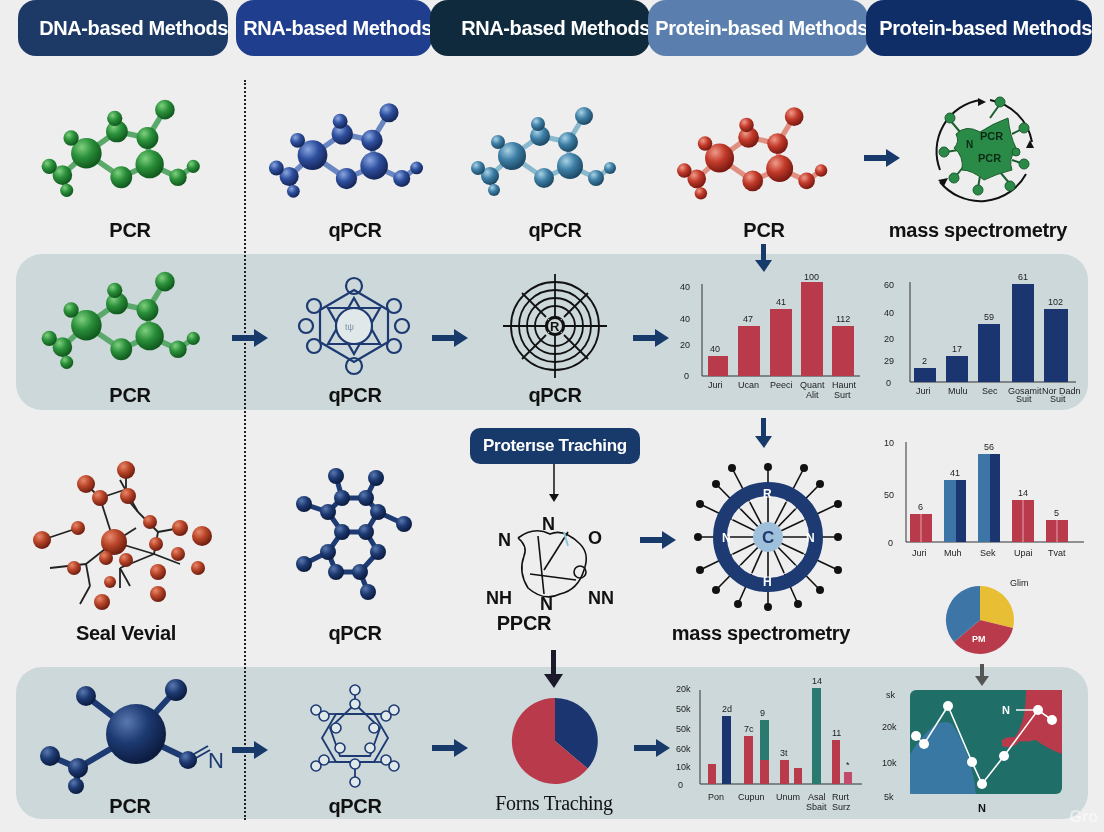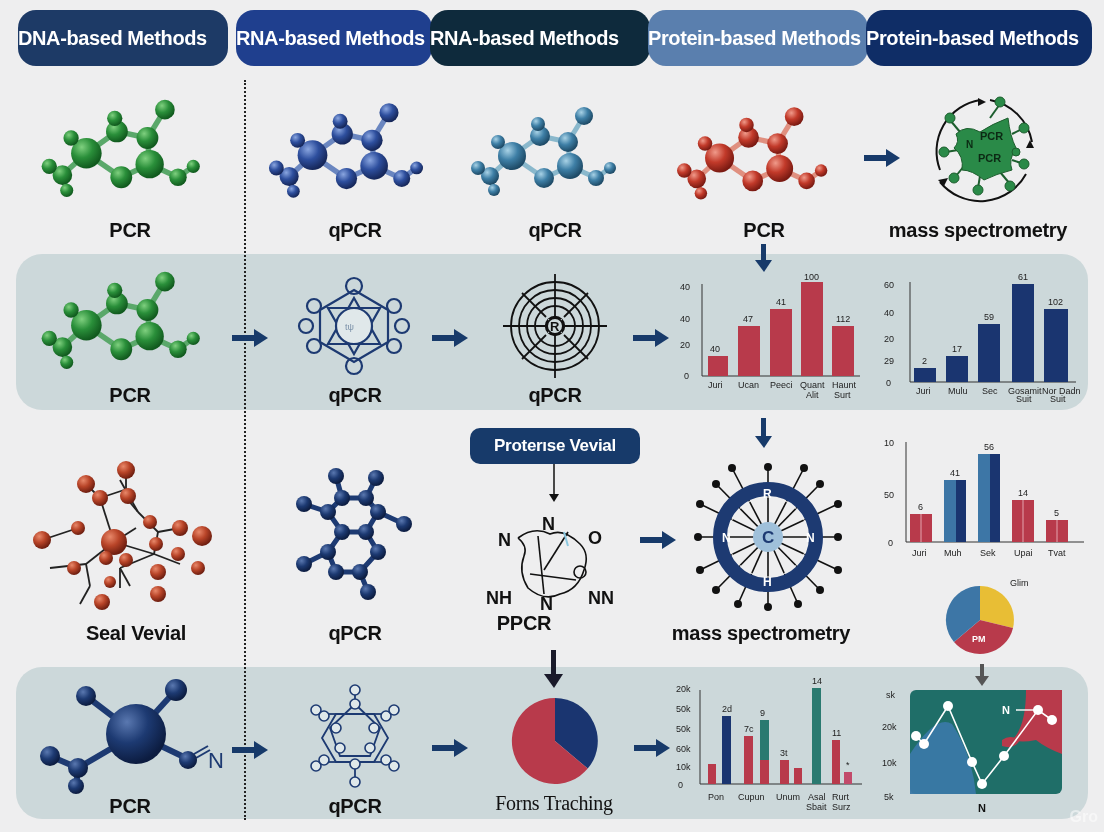--- a/index.html
+++ b/index.html
@@ -1,18 +1,18 @@
 <!DOCTYPE html>
 <html><head>
 <meta charset="utf-8">
 <style>
   * { box-sizing: border-box; margin: 0; padding: 0; }
   html, body { width: 1104px; height: 832px; overflow: hidden; }
   body { background: #eeeeef; font-family: "Liberation Sans", "DejaVu Sans", sans-serif; position: relative; color: #111; }
-  .header-pill { position: absolute; top: 10px; height: 56px; border-radius: 18px; color: #fff; font-size: 20px; font-weight: 700; display: flex; align-items: center; justify-content: flex-start; letter-spacing: -0.4px; white-space: nowrap; }
+  .header-pill { position: absolute; top: 0; height: 56px; border-radius: 18px; color: #fff; font-size: 20px; font-weight: 700; display: flex; align-items: center; justify-content: flex-end; letter-spacing: -0.4px; white-space: nowrap; }
   .band { position: absolute; background: #ccd8da; border-radius: 26px; }
   .label { position: absolute; font-size: 20px; font-weight: 700; text-align: center; color: #111; white-space: nowrap; transform: translateX(-50%); letter-spacing: -0.3px; }
   .vdash { position: absolute; left: 244px; top: 80px; height: 740px; border-left: 2px dotted #222; }
   svg { position: absolute; overflow: visible; }
   .tiny { font-family: "Liberation Sans", sans-serif; font-size: 9px; fill: #222; }
   .pill-small { position: absolute; left: 470px; top: 428px; width: 170px; height: 36px; background: #173a6a; color: #fff; border-radius: 10px; font-size: 17px; font-weight: 700; display: flex; align-items: center; justify-content: center; letter-spacing: -0.3px; }
   .watermark { position: absolute; right: 6px; bottom: 6px; font-size: 16px; color: rgba(255,255,255,0.5); font-weight: bold; }
 </style>
 </head>
 <body>
@@ -435,21 +435,21 @@
     <circle cx="168" cy="112" r="7" fill="url(#gRust)"></circle>
     <circle cx="126" cy="88" r="7" fill="url(#gRust)"></circle>
     <circle cx="128" cy="116" r="8" fill="url(#gRust)"></circle>
     <circle cx="128" cy="138" r="8" fill="url(#gRust)"></circle>
     <circle cx="96" cy="104" r="7" fill="url(#gRust)"></circle>
     <circle cx="76" cy="102" r="7" fill="url(#gRust)"></circle>
     <circle cx="44" cy="112" r="7" fill="url(#gRust)"></circle>
     <circle cx="80" cy="126" r="6" fill="url(#gRust)"></circle>
     <circle cx="72" cy="146" r="8" fill="url(#gRust)"></circle>
 </svg>
-<div class="label" style="left:136px;top:622px">Seal Vevial</div>
+<div class="label" style="left:126px;top:622px">Seal Vevial</div>
 
 <svg style="left:292px;top:468px" width="130" height="140" viewBox="0 0 130 140">
   <g stroke="#1d3a72" stroke-width="5" fill="none">
     <polyline points="36,44 50,30 74,30 86,44 74,64 50,64 36,44"></polyline>
     <polyline points="50,64 36,84 44,104 68,104 86,84 74,64"></polyline>
     <line x1="50" y1="30" x2="44" y2="8"></line>
       <line x1="74" y1="30" x2="84" y2="10"></line>
       <line x1="36" y1="44" x2="12" y2="36"></line>
       <line x1="86" y1="44" x2="112" y2="56"></line>
       <line x1="36" y1="84" x2="12" y2="96"></line>
@@ -475,21 +475,21 @@
   </g>
 </svg>
 <div class="label" style="left:355px;top:622px">qPCR</div>
 
 <svg style="left:754px;top:418px" width="20" height="32">
     <rect x="7" y="0" width="5" height="20" fill="#173a6a"></rect>
     <path d="M1,18 L18,18 L10,30 z" fill="#173a6a"></path>
   </svg>
 
 <div class="pill-small">
-    <span>Proterıse Vevial</span>
+    <span>Proterıse Traching</span>
   </div>
 <svg style="left:548px;top:464px" width="12" height="40">
     <line x1="6" y1="0" x2="6" y2="34" stroke="#111" stroke-width="1.5"></line>
     <path d="M1,30 L11,30 L6,38 z" fill="#111"></path>
   </svg>
 
 <svg style="left:484px;top:506px" width="140" height="108" viewBox="0 0 140 108">
   <g fill="none" stroke="#111" stroke-width="1.6">
     <path d="M34,32 Q50,20 66,28 Q80,22 96,38 Q106,48 100,64 Q94,84 76,88 Q60,96 44,82 Q34,66 40,50 Q44,40 34,32"></path>
     <line x1="54" y1="30" x2="60" y2="88"></line>

